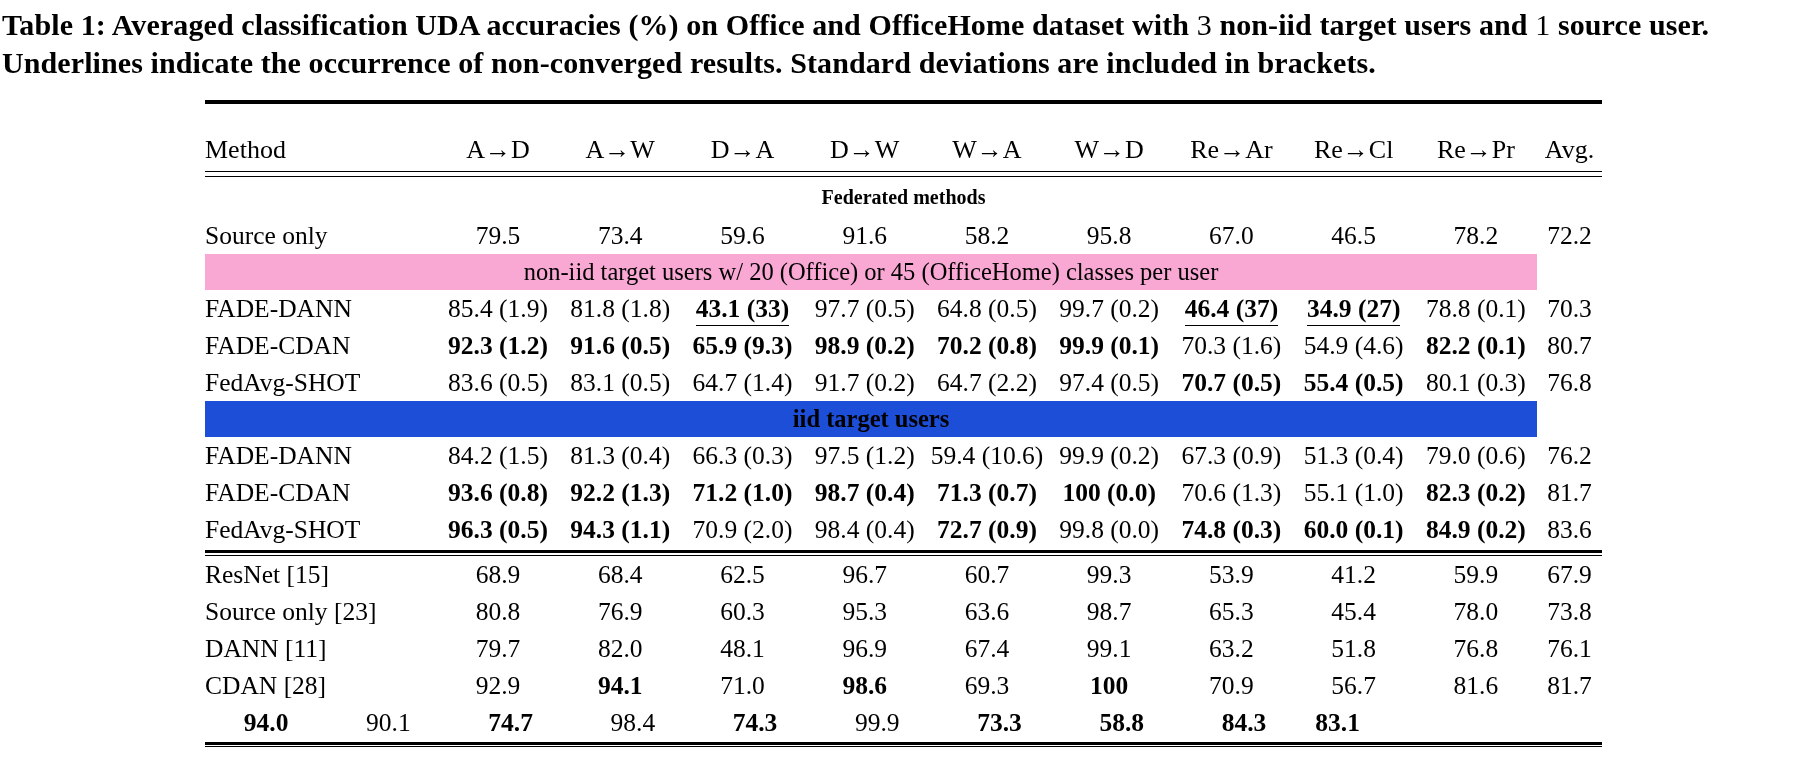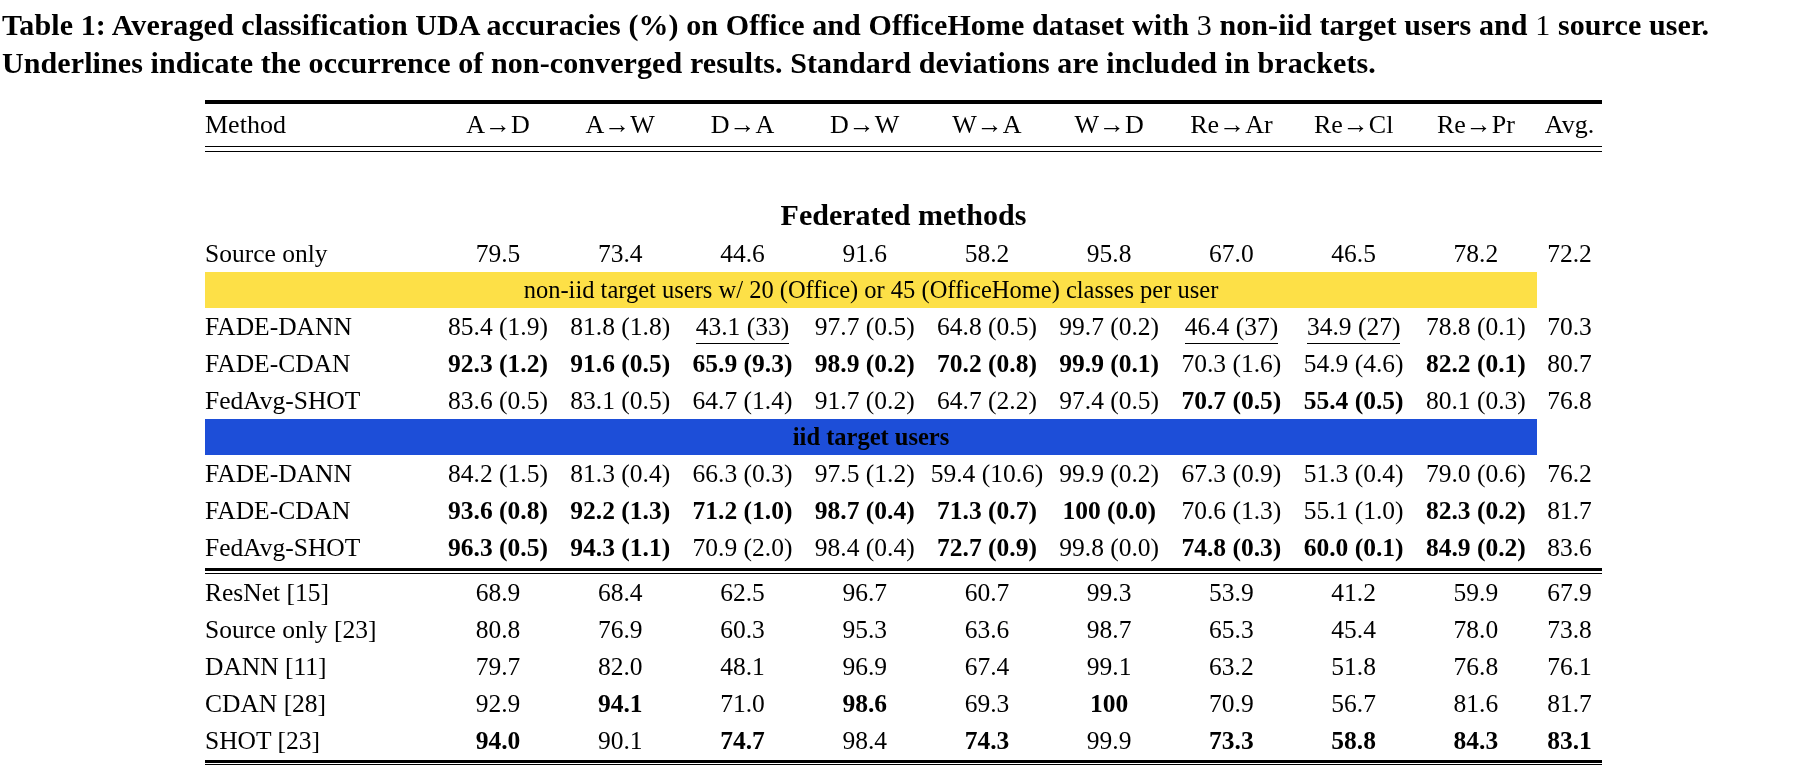--- a/index.html
+++ b/index.html
@@ -25,31 +25,31 @@
     position: absolute;
     left: 205px; top: 100px;
     width: 1397px;
   }
   .rule-top    { border-top: 4px solid #000; }
   .rule-double { height: 6px; border-top: 1.5px solid #000; border-bottom: 1.5px solid #000; }
   .rule-mid    { height: 6px; border-top: 3px solid #000; border-bottom: 1px solid #000; margin-top: 2px; }
   .rule-bottom { height: 5px; border-top: 3px solid #000; border-bottom: 1px solid #000; margin-top: 1px; }
 
   .row { display: flex; width: 100%; align-items: center; }
-  .hdr-row  { height: 42px; font-size: 26px; }
+  .hdr-row  { height: 42px; font-size: 26px; margin-top: 25px; }
   .data-row { height: 37px; font-size: 25.5px; }
-  .sec-row  { height: 40px; font-size: 30px; font-weight: bold; justify-content: center; margin-top: 43px; }
+  .sec-row  { height: 40px; font-size: 20px; font-weight: bold; justify-content: center; }
   .sub-row  { height: 36px; font-size: 24.5px; }
 
   .cell   { text-align: center; white-space: nowrap; }
   .m      { width: 16.6%; text-align: left; }
   .c      { width: 8.75%; }
   .a      { width: 4.65%; }
   .b      { font-weight: bold; }
-  .u      { border-bottom: 1.6px solid #000; padding-bottom: 2px; }
+  .u      { border-bottom: 1.6px solid #000; padding-bottom: 2px; font-weight: bold; }
 
   .band {
     width: 95.35%;
     height: 100%;
     display: flex; align-items: center; justify-content: center;
     background: #e6e6e6;
   }
   .band-spacer { width: 4.65%; }
 </style>
 </head>
@@ -75,31 +75,31 @@
   </div>
 
   <div class="rule-double"></div>
 
   <div>
       <div class="row sec-row">Federated methods</div>
       <div class="row data-row">
         <div class="cell m">Source only</div>
         <div class="cell c">79.5</div>
         <div class="cell c">73.4</div>
-        <div class="cell c">44.6</div>
+        <div class="cell c">59.6</div>
         <div class="cell c">91.6</div>
         <div class="cell c">58.2</div>
         <div class="cell c">95.8</div>
         <div class="cell c">67.0</div>
         <div class="cell c">46.5</div>
         <div class="cell c">78.2</div>
         <div class="cell a">72.2</div>
       </div>
       <div class="row sub-row">
-        <div class="band" style="background: #fde047;">non-iid target users w/ 20 (Office) or 45 (OfficeHome) classes per user</div>
+        <div class="band" style="background: #f9a8d4;">non-iid target users w/ 20 (Office) or 45 (OfficeHome) classes per user</div>
         <div class="band-spacer"></div>
       </div>
       <div class="row data-row">
         <div class="cell m">FADE-DANN</div>
         <div class="cell c">85.4 (1.9)</div>
         <div class="cell c">81.8 (1.8)</div>
         <div class="cell c"><span class="u">43.1 (33)</span></div>
         <div class="cell c">97.7 (0.5)</div>
         <div class="cell c">64.8 (0.5)</div>
         <div class="cell c">99.7 (0.2)</div>
@@ -224,21 +224,20 @@
         <div class="cell c">71.0</div>
         <div class="cell c b">98.6</div>
         <div class="cell c">69.3</div>
         <div class="cell c b">100</div>
         <div class="cell c">70.9</div>
         <div class="cell c">56.7</div>
         <div class="cell c">81.6</div>
         <div class="cell a">81.7</div>
       </div>
       <div class="row data-row">
-        <div class="cell m">SHOT [23]</div>
         <div class="cell c b">94.0</div>
         <div class="cell c">90.1</div>
         <div class="cell c b">74.7</div>
         <div class="cell c">98.4</div>
         <div class="cell c b">74.3</div>
         <div class="cell c">99.9</div>
         <div class="cell c b">73.3</div>
         <div class="cell c b">58.8</div>
         <div class="cell c b">84.3</div>
         <div class="cell a b">83.1</div>

